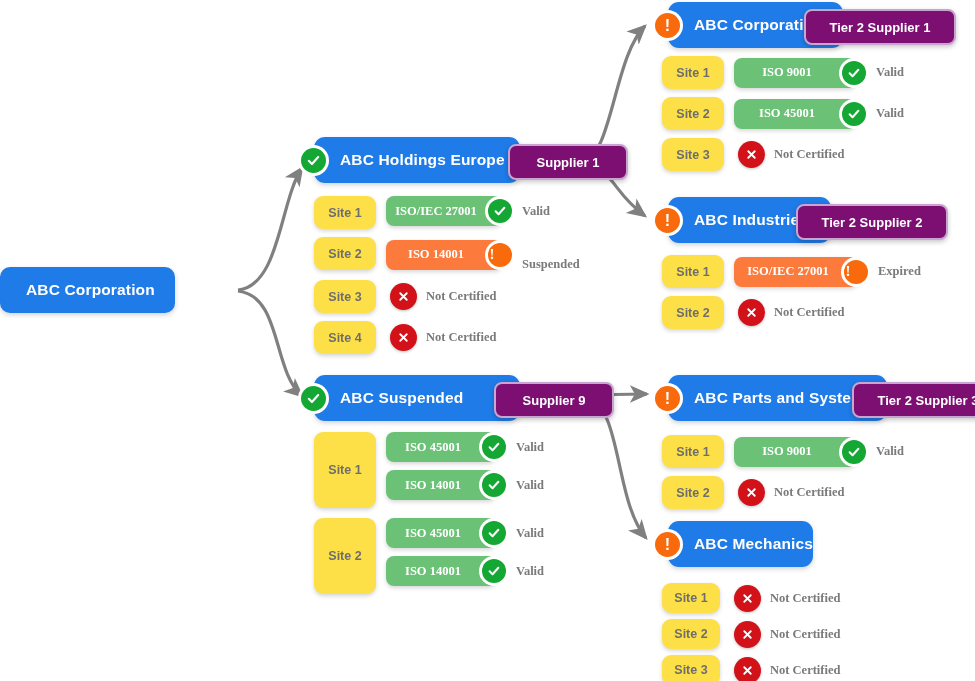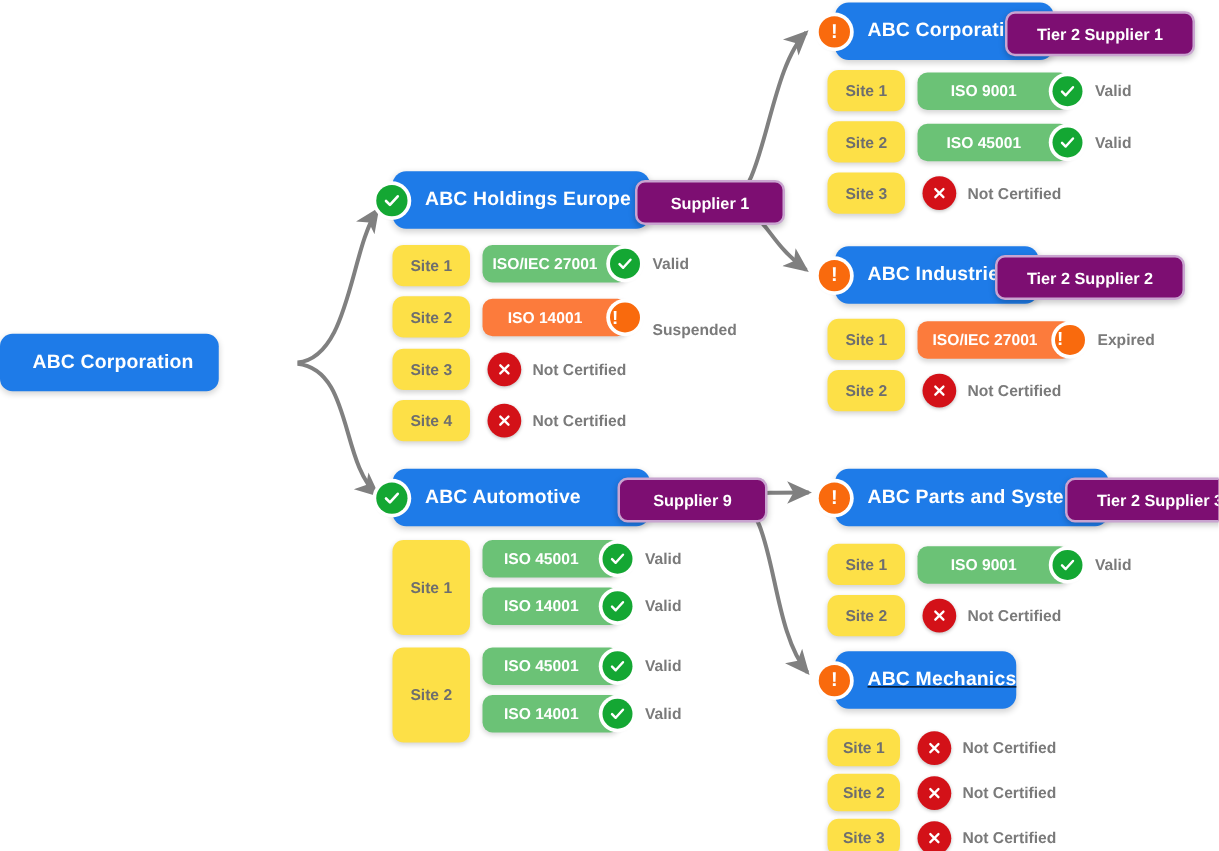--- a/index.html
+++ b/index.html
@@ -124,20 +124,21 @@
     font-size: 12.5px;
     font-weight: bold;
     color: #6E6E6E;
     white-space: nowrap;
   }
   .certs { display: flex; flex-direction: column; }
   .cert-line {
     display: flex;
     align-items: center;
     position: relative;
+    font-family: Liberation Serif, serif;
   }
   .cert-pill {
     height: 30px;
     border-radius: 8px;
     display: flex;
     align-items: center;
     justify-content: center;
     box-sizing: border-box;
     position: relative;
     box-shadow: 0 2px 4px rgba(0,0,0,0.16);
@@ -302,21 +303,21 @@
     </div>
   </div>
 
   <div class="node" style="left:314px; top:375px;">
     <div class="node-status ok">
       <svg width="15" height="15" viewBox="0 0 24 24">
           <path d="M4.5 12.5 L9.5 17.5 L19.5 6.5" stroke="#ffffff" stroke-width="3.4" fill="none" stroke-linecap="round" stroke-linejoin="round"></path>
         </svg>
     </div>
     <div class="node-body" style="width:206px;">
-      <span class="node-title">ABC Automotive</span>
+      <span class="node-title">ABC Suspended</span>
     </div>
     <div class="node-badge" style="left:180px; width:90px;">
       <span>Supplier 9</span>
     </div>
   </div>
 
   <div class="group" style="left:314px; top:432px;">
 
     <div class="site-row" style="margin-bottom:10px;">
       <div class="site-card" style="width:62px; height:76px;">
@@ -522,21 +523,21 @@
         </div>
         <span class="status-text" style="margin-left:9px;">Not Certified</span>
       </div>
     </div>
   </div>
 
   <div class="node" style="left:668px; top:521px;">
     <div class="node-status warn">
       <span class="bang">!</span>
     </div>
-    <div class="node-body" style="width:145px;text-decoration:underline;">
+    <div class="node-body" style="width:145px;">
       <span class="node-title">ABC Mechanics</span>
     </div>
   </div>
 
   <div class="group" style="left:662px; top:583px;">
     <div class="site-row" style="margin-bottom:6px;">
       <div class="site-card" style="width:58px; height:30px;">
         <span>Site 1</span>
       </div>
       <div class="cert-line" style="margin-left:14px;">

